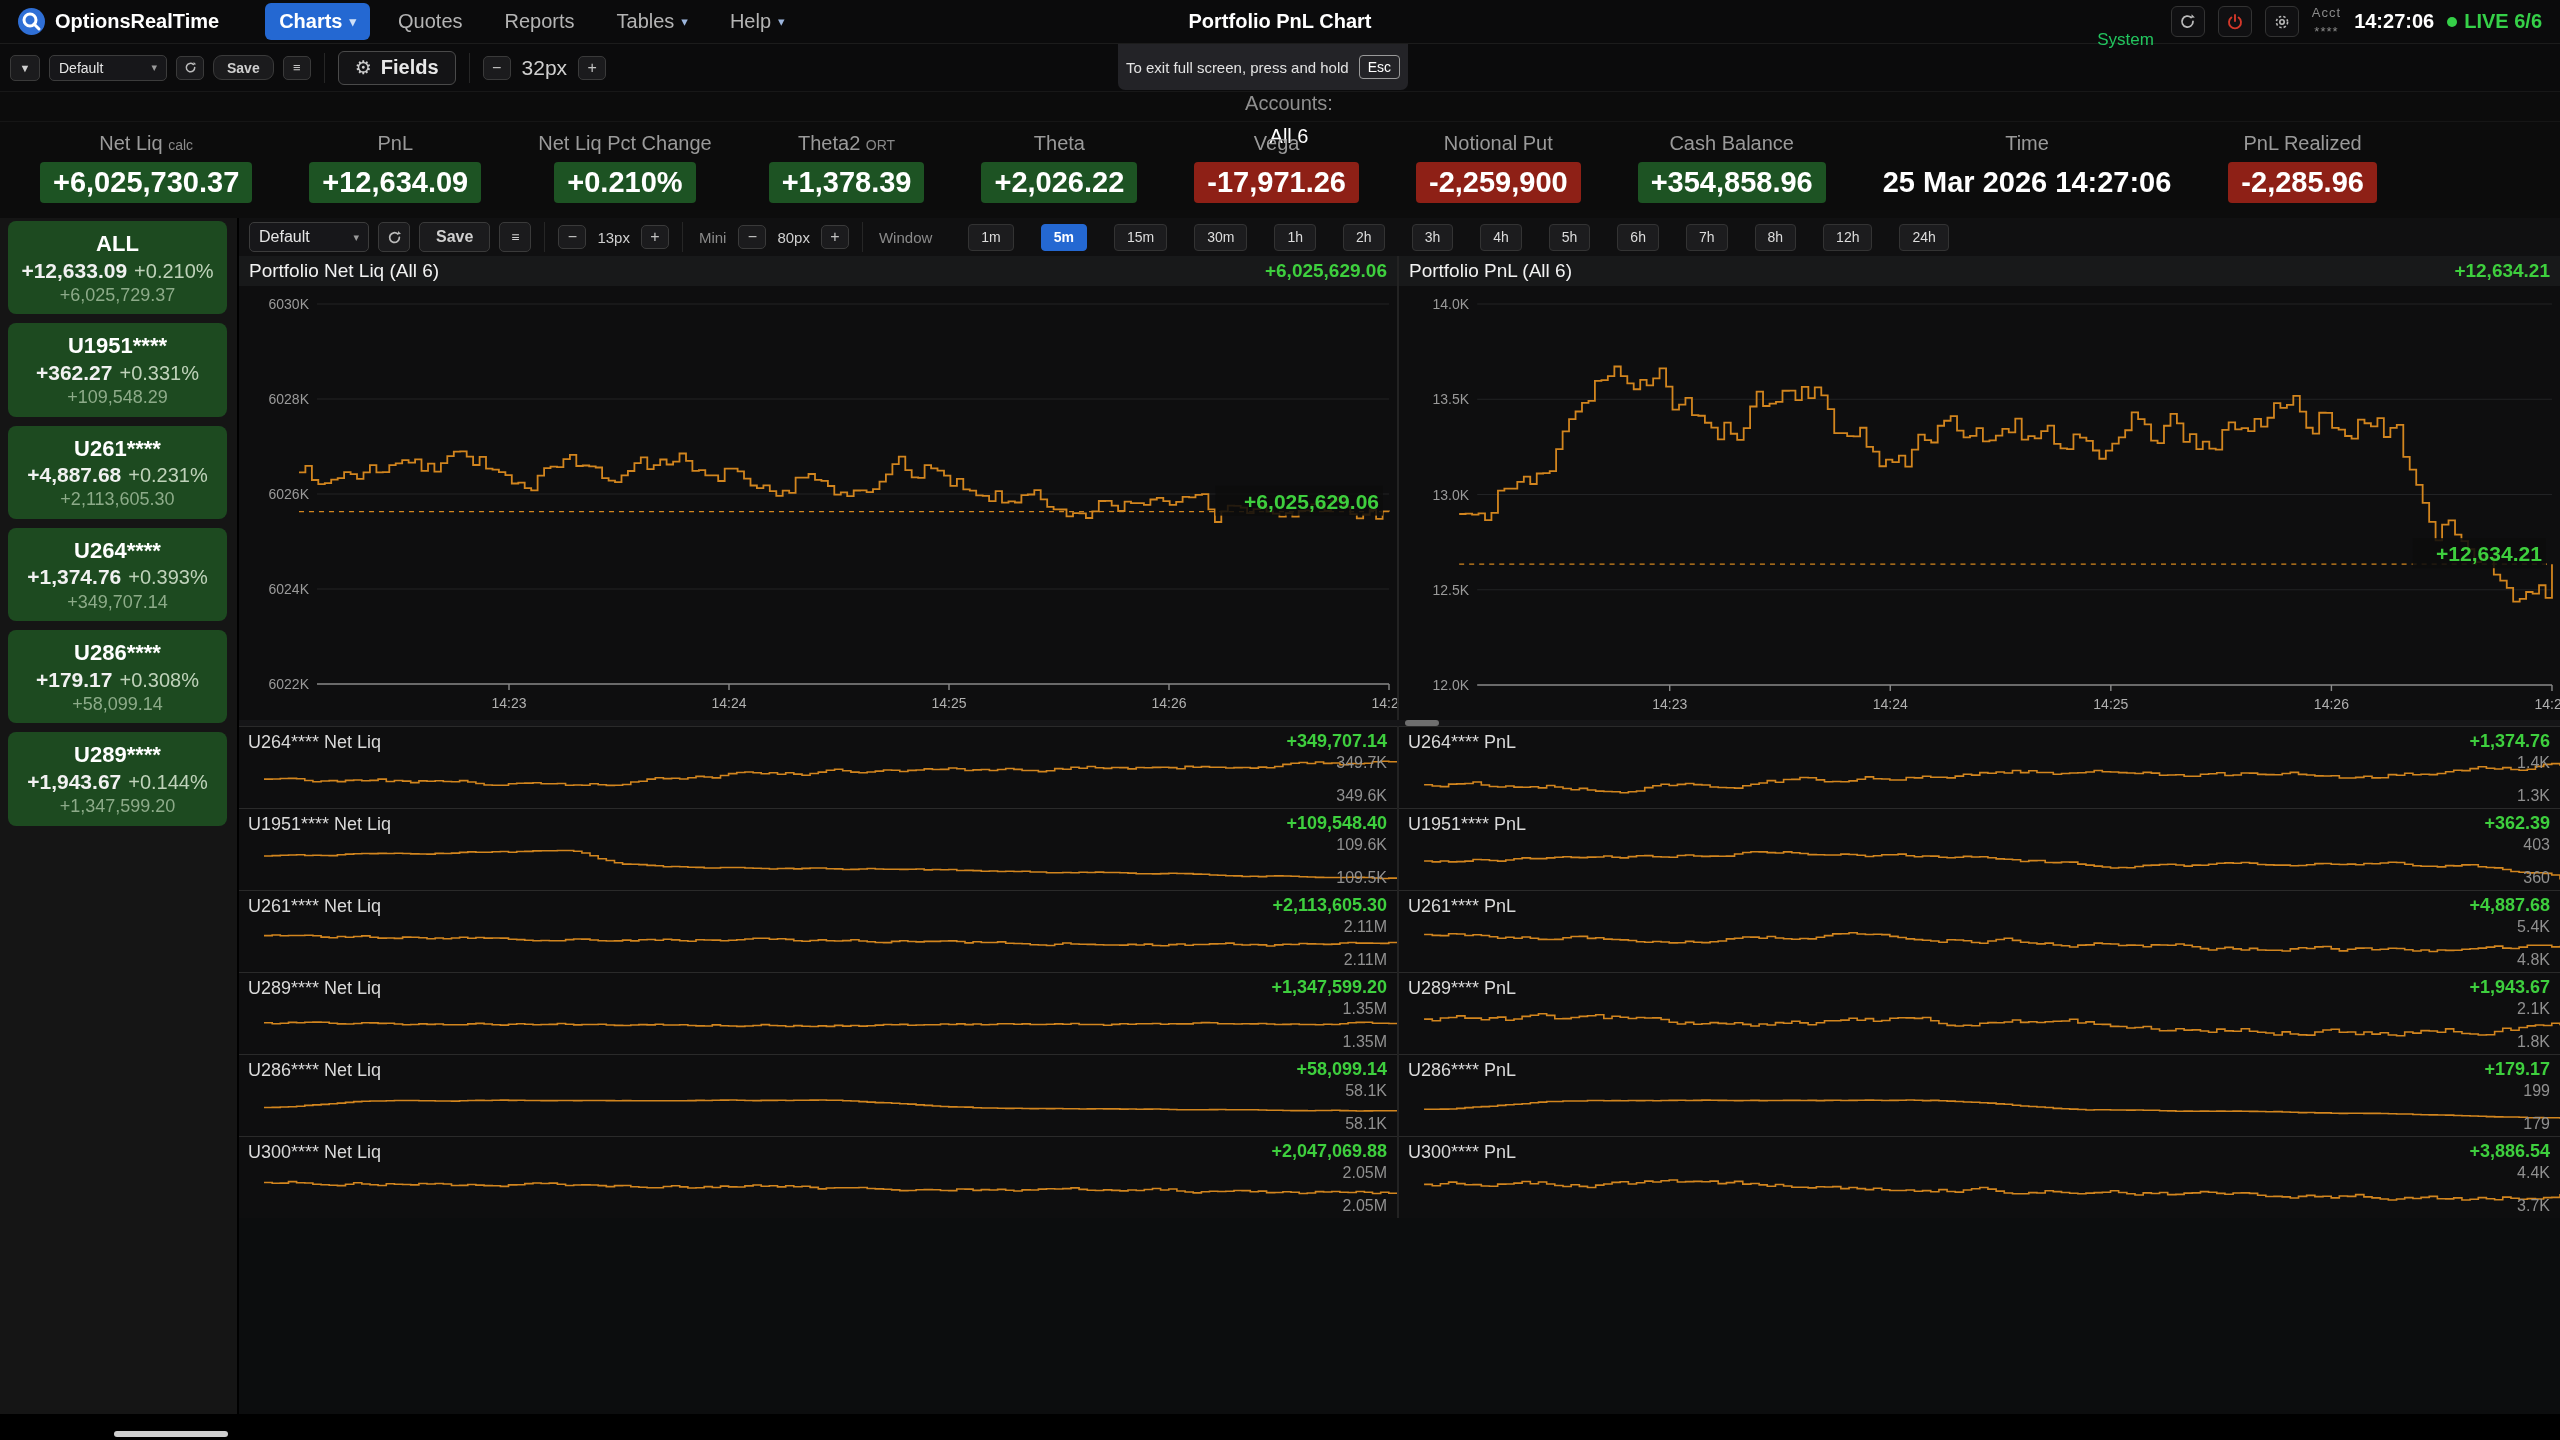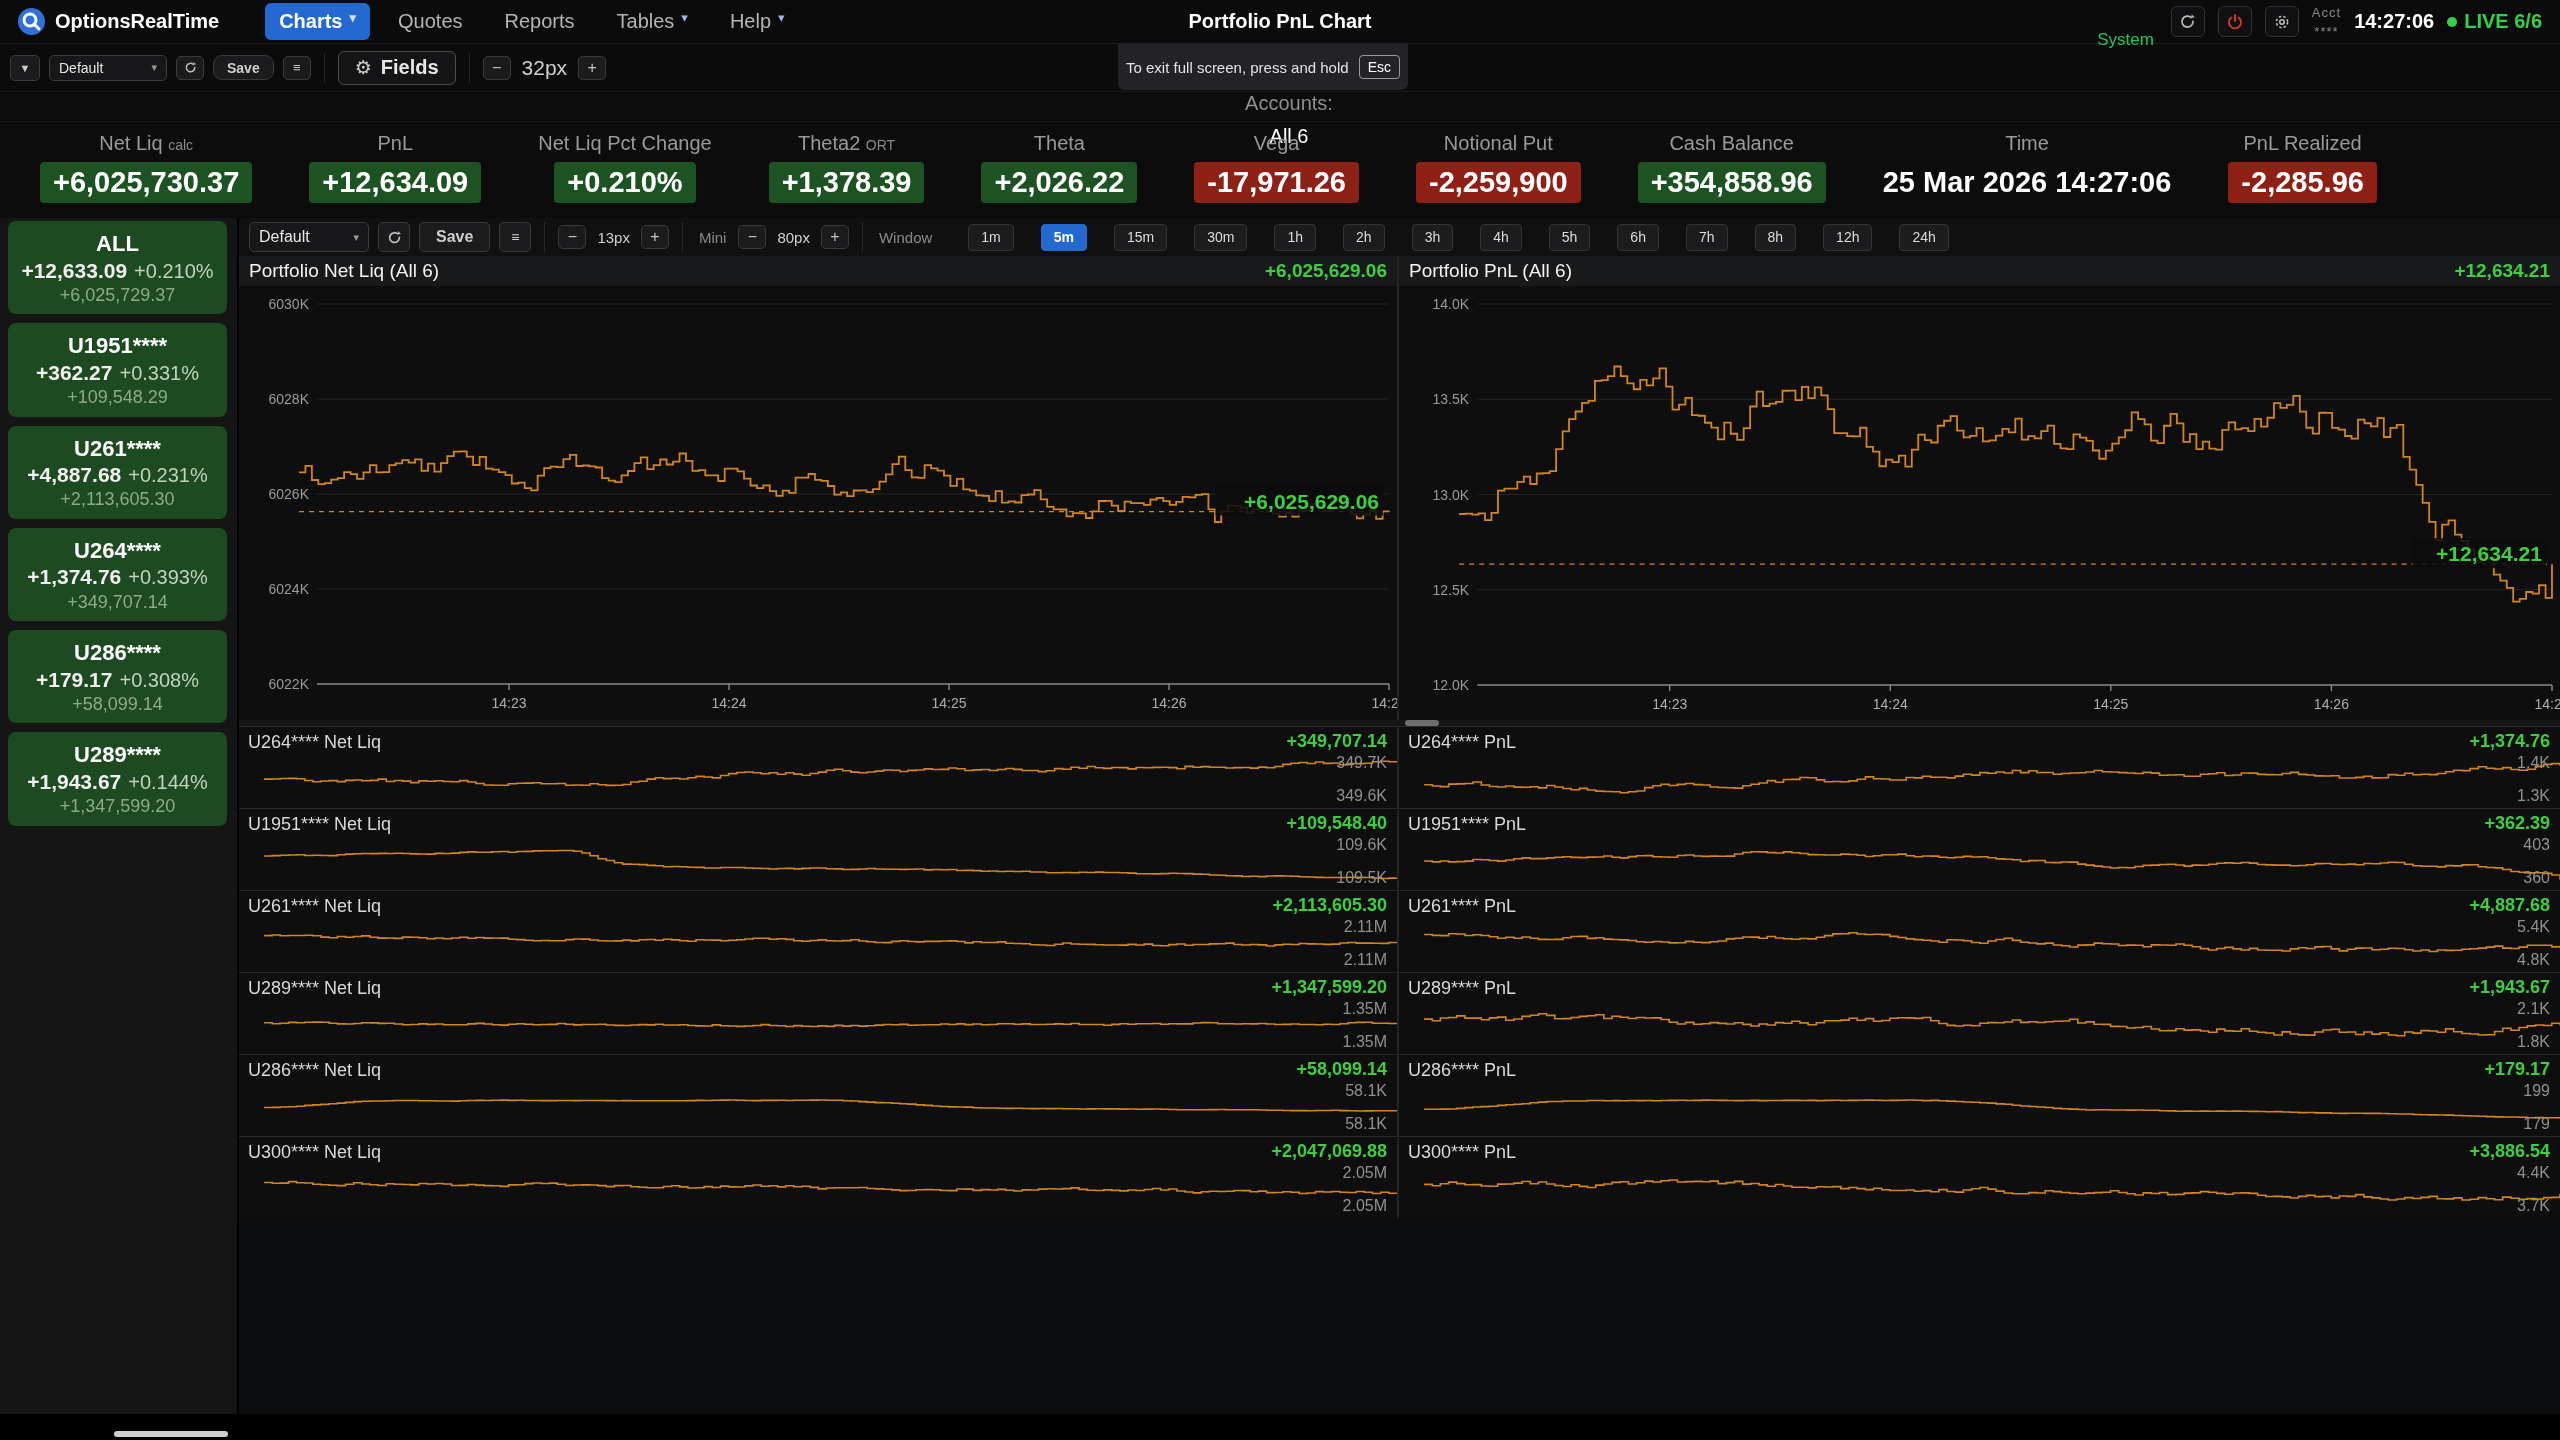--- a/index.html
+++ b/index.html
@@ -10,21 +10,21 @@
 
   
   .topbar{height:44px;background:#0b0b0c;border-bottom:1px solid #1c1c1c;
           display:flex;align-items:center;padding:0 18px;position:relative;z-index:5;}
   .brand{display:flex;align-items:center;gap:10px;}
   .logo{width:27px;height:27px;border-radius:50%;background:#2f6fd6;position:relative;flex:none;}
   .logo svg{position:absolute;inset:0;}
   .brand-name{font-size:20px;font-weight:bold;color:#fff;}
   .nav{display:flex;align-items:center;gap:14px;margin-left:46px;}
   .nav-item{font-size:20px;color:#b4b4b4;padding:7px 14px;border-radius:6px;cursor:default;
-            display:flex;gap:7px;}
+            display:flex;align-items:center;gap:7px;}
   .nav-item .caret{font-size:13px;color:#9db6dd;}
   .nav-item.active{background:#2468d2;color:#fff;font-weight:bold;}
   .nav-item.active .caret{color:#cfe0f7;}
   .page-title{position:absolute;left:50%;transform:translateX(-50%);font-size:20px;
               font-weight:bold;color:#fff;white-space:nowrap;}
   .top-right{margin-left:auto;display:flex;align-items:center;gap:13px;}
   .system-label{font-size:17px;color:#22c55e;margin-right:4px;margin-top:36px;}
   .icon-btn{width:34px;height:31px;border:1px solid #333;border-radius:6px;background:#101012;
             display:flex;align-items:center;justify-content:center;}
   .acct{font-size:13px;color:#8a8a8a;display:flex;align-items:center;gap:4px;letter-spacing:1px;flex-direction:column;}

